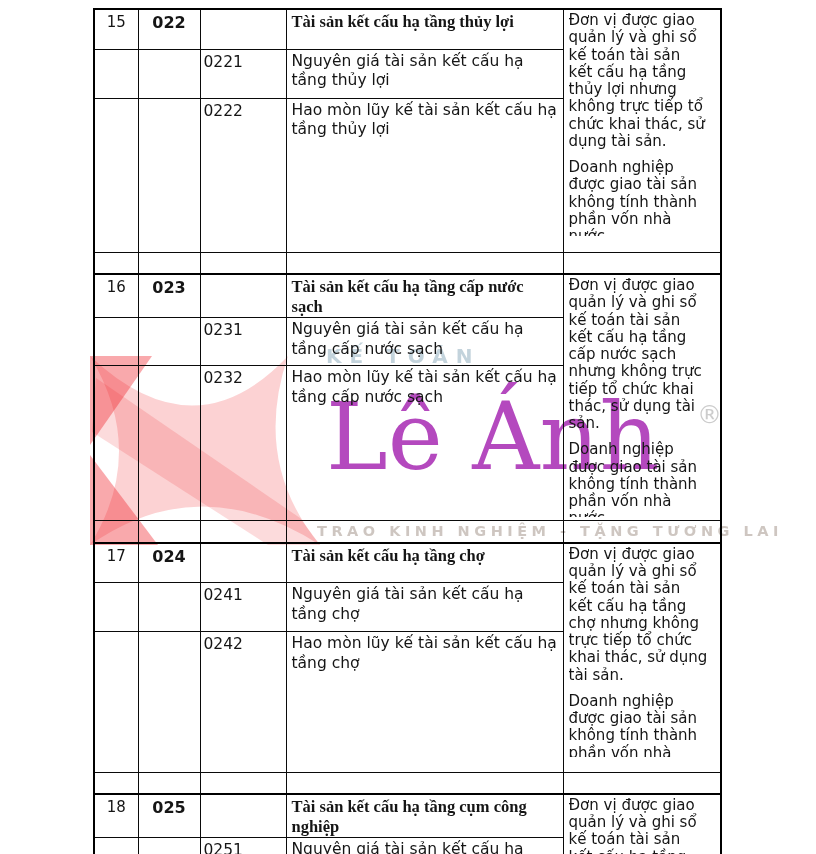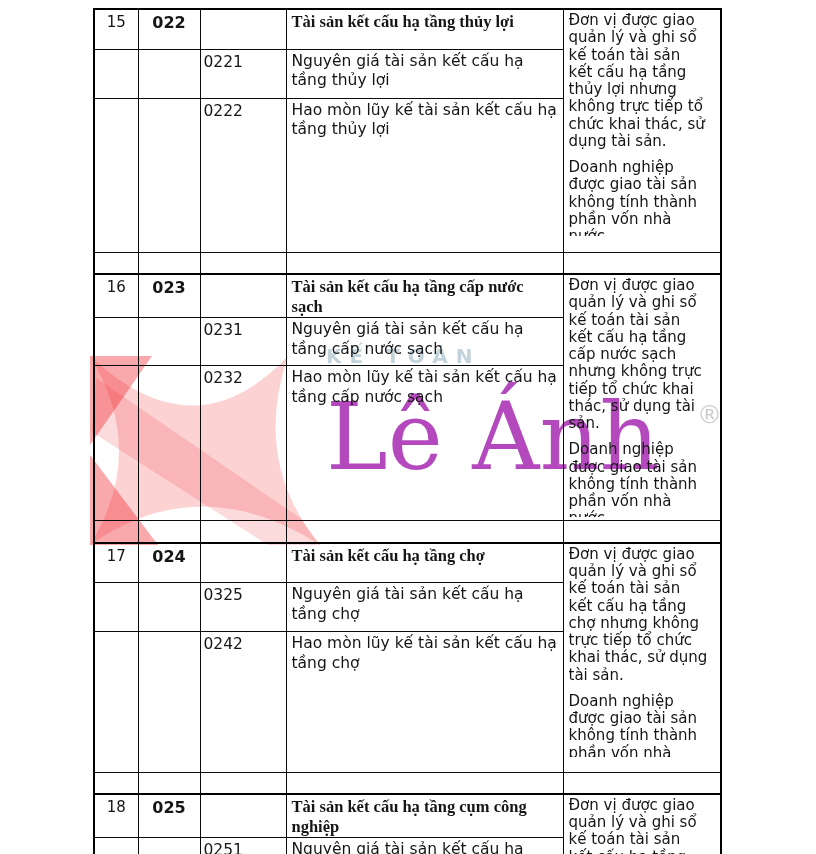--- a/index.html
+++ b/index.html
@@ -60,20 +60,21 @@
   <div class="wm-layer">
     <svg width="816" height="854" viewBox="0 0 816 854">
       <path d="M 90,356 Q 195,455 288,356 Q 252,462 320,545 Q 200,468 90,545 Q 148,452 90,356 Z" fill="#ee1c24" opacity="0.20"></path>
       <polygon points="90,356 152,356 90,445" fill="#ee1c24" opacity="0.38"></polygon>
       <polygon points="90,545 90,455 158,545" fill="#ee1c24" opacity="0.38"></polygon>
       <polygon points="96,378 300,518 320,545 268,545 92,432" fill="#ee1c24" opacity="0.16"></polygon>
     </svg>
     <div class="wm-ketoan">KẾ TOÁN</div>
     <div class="wm-brand">Lê Ánh</div>
     <div class="wm-reg">®</div>
+    <div class="wm-slogan">TRAO KINH NGHIỆM - TẶNG TƯƠNG LAI</div>
   </div>
 
   <div class="tbl-wrap">
     <table class="acct">
       <colgroup>
         <col style="width:44px">
           <col style="width:62px">
           <col style="width:86px">
         <col style="width:277px">
           <col style="width:158px">
@@ -152,21 +153,21 @@
         <td class="notes" rowspan="3">
           <div class="notes-inner" style="height:211px">
             <p>Đơn vị được giao quản lý và ghi sổ kế toán tài sản kết cấu hạ tầng chợ nhưng không trực tiếp tổ chức khai thác, sử dụng tài sản.</p>
             <p>Doanh nghiệp được giao tài sản không tính thành phần vốn nhà nước.</p>
           </div>
         </td>
       </tr>
       <tr class="h49">
         <td class="num"></td>
         <td class="code"></td>
-        <td class="sub">0325</td>
+        <td class="sub">0241</td>
         <td class="main">Nguyên giá tài sản kết cấu hạ tầng chợ</td>
       </tr>
       <tr class="h141">
         <td class="num"></td>
         <td class="code"></td>
         <td class="sub">0242</td>
         <td class="main">Hao mòn lũy kế tài sản kết cấu hạ tầng chợ</td>
       </tr>
       <tr class="h21">
         <td class="num"></td>

